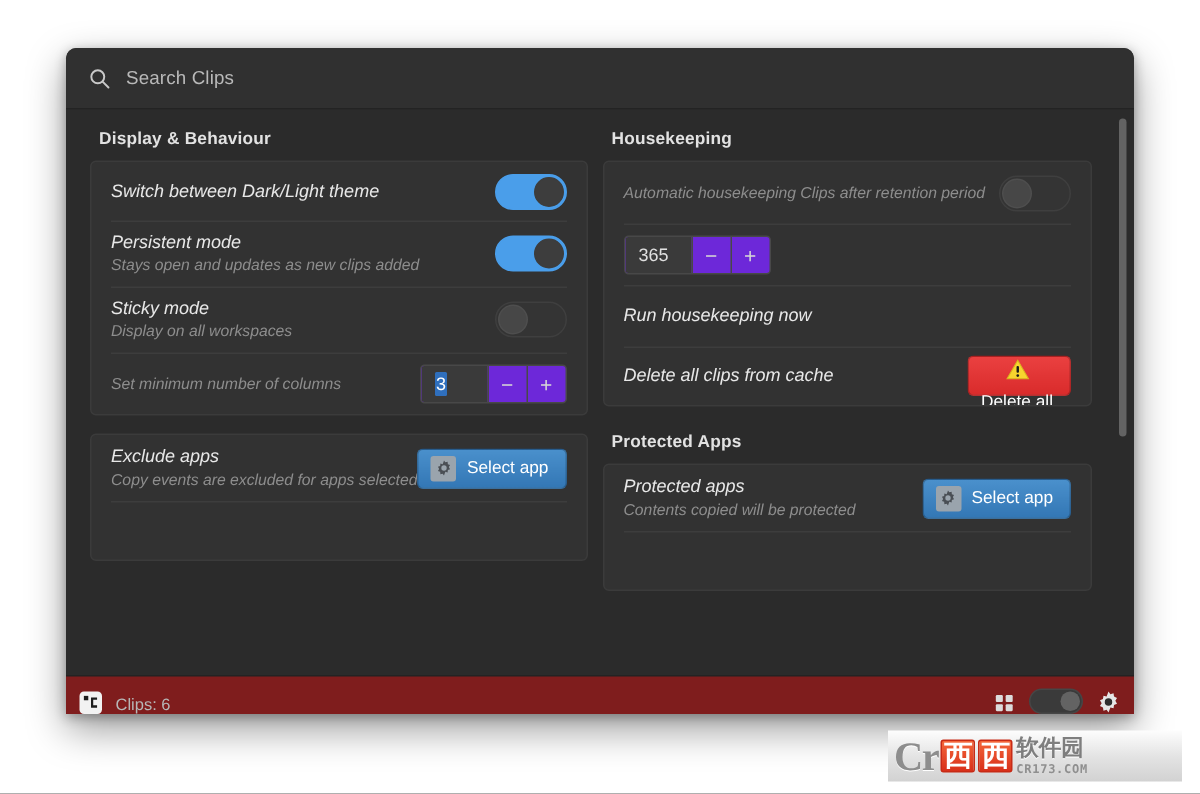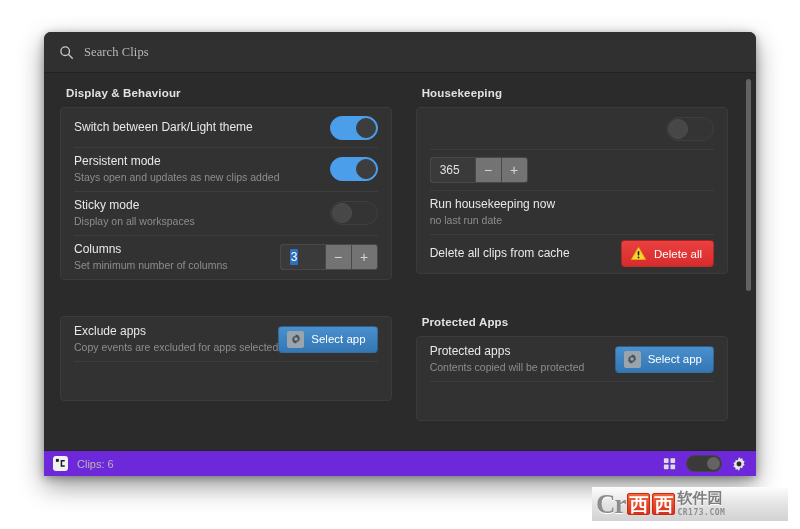--- a/index.html
+++ b/index.html
@@ -54,21 +54,21 @@
     display: flex; align-items: center; justify-content: center;
     flex: 0 0 auto;
   }
   .search-icon-wrap svg { display: block; }
   #search-input {
     flex: 1 1 auto;
     background: transparent;
     border: none;
     outline: none;
     color: #d8d8d8;
-    font-family: Liberation Serif, serif;
+    font-family: Liberation Sans, sans-serif;
     font-size: 12.5px;
     letter-spacing: 0.1px;
     padding: 0;
   }
   #search-input::placeholder { color: #b9b9b9; opacity: 1; }
 
   
   #content-scroll {
     flex: 1 1 auto;
     position: relative;
@@ -77,21 +77,20 @@
   }
   #content-grid {
     position: absolute;
     left: 0; top: 0;
     width: 700px;
     padding: 14px 16px 0 16px;
     display: grid;
     grid-template-columns: 1fr 1fr;
     column-gap: 10px;
     row-gap: 0px;
-    gap: 24px;
   }
 
   
   #vscroll-track {
     position: absolute;
     right: 2px; top: 0; bottom: 0;
     width: 10px;
     background: transparent;
   }
   #vscroll-thumb {
@@ -129,21 +128,21 @@
     position: relative;
   }
   .row + .row::before {
     content: "";
     position: absolute;
     left: 13px; right: 13px; top: 0;
     height: 1px;
     background: #3d3d3d;
   }
   .row.tall { min-height: 41px; }
-  .row-text { flex: 1 1 auto; min-width: 0; padding: 7px 0; }
+  .row-text { flex: 1 1 auto; min-width: 0; padding: 7px 0; font-style: italic; }
   .row-label {
     font-size: 12px;
     color: #e8e8e8;
     line-height: 15px;
     white-space: nowrap;
   }
   .row-sub {
     font-size: 10.5px;
     color: #8d8d8d;
     line-height: 14px;
@@ -170,21 +169,21 @@
     border: 1px solid #4e4e4e;
   }
   .toggle.on { background: #4a9eea; border-color: #4a9eea; }
   .toggle.on .knob { left: 25px; background: #3d3d3d; border-color: #3d3d3d; }
 
   
   .spinner {
     display: flex;
     align-items: stretch;
     height: 26px;
-    background: #737373;
+    background: #6d28d9;
     border: 1px solid #484848;
     border-radius: 3px;
     overflow: hidden;
   }
   .spin-val {
     min-width: 44px;
     display: flex;
     align-items: center;
     padding: 0 9px;
     font-size: 12px;
@@ -218,39 +217,39 @@
     height: 27px;
     padding: 0 11px 0 8px;
     border-radius: 4px;
     border: 1px solid rgba(0,0,0,0.22);
     font-size: 11.5px;
     color: #ffffff;
     cursor: pointer;
     white-space: nowrap;
   }
   .btn-blue  { background: linear-gradient(#3f86c9, #2f6fb0); }
-  .btn-red   { background: linear-gradient(#ea4040, #d92b2b); }
+  .btn-red   { background: linear-gradient(#ea4040, #d92b2b); flex-direction: column; }
   .btn-sel   { background: linear-gradient(#4a90cc, #3377b5); justify-content: flex-end; }
   .btn .glyph { display: flex; align-items: center; }
 
   .sel-icon-box {
     width: 17px; height: 17px;
     background: #9aa4ad;
     border-radius: 2px;
     display: flex; align-items: center; justify-content: center;
   }
 
   
   #statusbar {
     height: 26px;
     min-height: 26px;
-    background: #6d28d9;
+    background: #7f1d1d;
     border-top: 1px solid #232323;
     display: flex;
-    align-items: center;
+    align-items: flex-end;
     padding: 0 9px;
     gap: 9px;
   }
   #app-badge {
     width: 15px; height: 15px;
     background: #f2f2f2;
     border-radius: 3px;
     display: flex; align-items: center; justify-content: center;
     flex: 0 0 auto;
   }
@@ -380,21 +379,20 @@
               </div>
               <div class="row-ctl">
                 <div class="toggle">
                   <div class="knob"></div>
                 </div>
               </div>
             </div>
 
             <div class="row tall">
               <div class="row-text">
-                <div class="row-label">Columns</div>
                 <div class="row-sub">Set minimum number of columns</div>
               </div>
               <div class="row-ctl">
                 <div class="spinner">
                   <div class="spin-val">
                     <span class="sel">3</span>
                   </div>
                   <div class="spin-btn">−</div>
                   <div class="spin-btn">+</div>
                 </div>
@@ -403,20 +401,21 @@
 
           </div>
         </div>
 
         <div class="section">
           <div class="section-title">Housekeeping</div>
           <div class="card">
 
             <div class="row tall">
               <div class="row-text">
+                <div class="row-sub">Automatic housekeeping Clips after retention period</div>
               </div>
               <div class="row-ctl">
                 <div class="toggle">
                   <div class="knob"></div>
                 </div>
               </div>
             </div>
 
             <div class="row tall">
               <div class="row-ctl">
@@ -426,21 +425,20 @@
                   </div>
                   <div class="spin-btn">−</div>
                   <div class="spin-btn">+</div>
                 </div>
               </div>
             </div>
 
             <div class="row tall">
               <div class="row-text">
                 <div class="row-label">Run housekeeping now</div>
-                <div class="row-sub">no last run date</div>
               </div>
             </div>
 
             <div class="row">
               <div class="row-text">
                 <div class="row-label">Delete all clips from cache</div>
               </div>
               <div class="row-ctl">
                 <div class="btn btn-red">
                   <span class="glyph">

